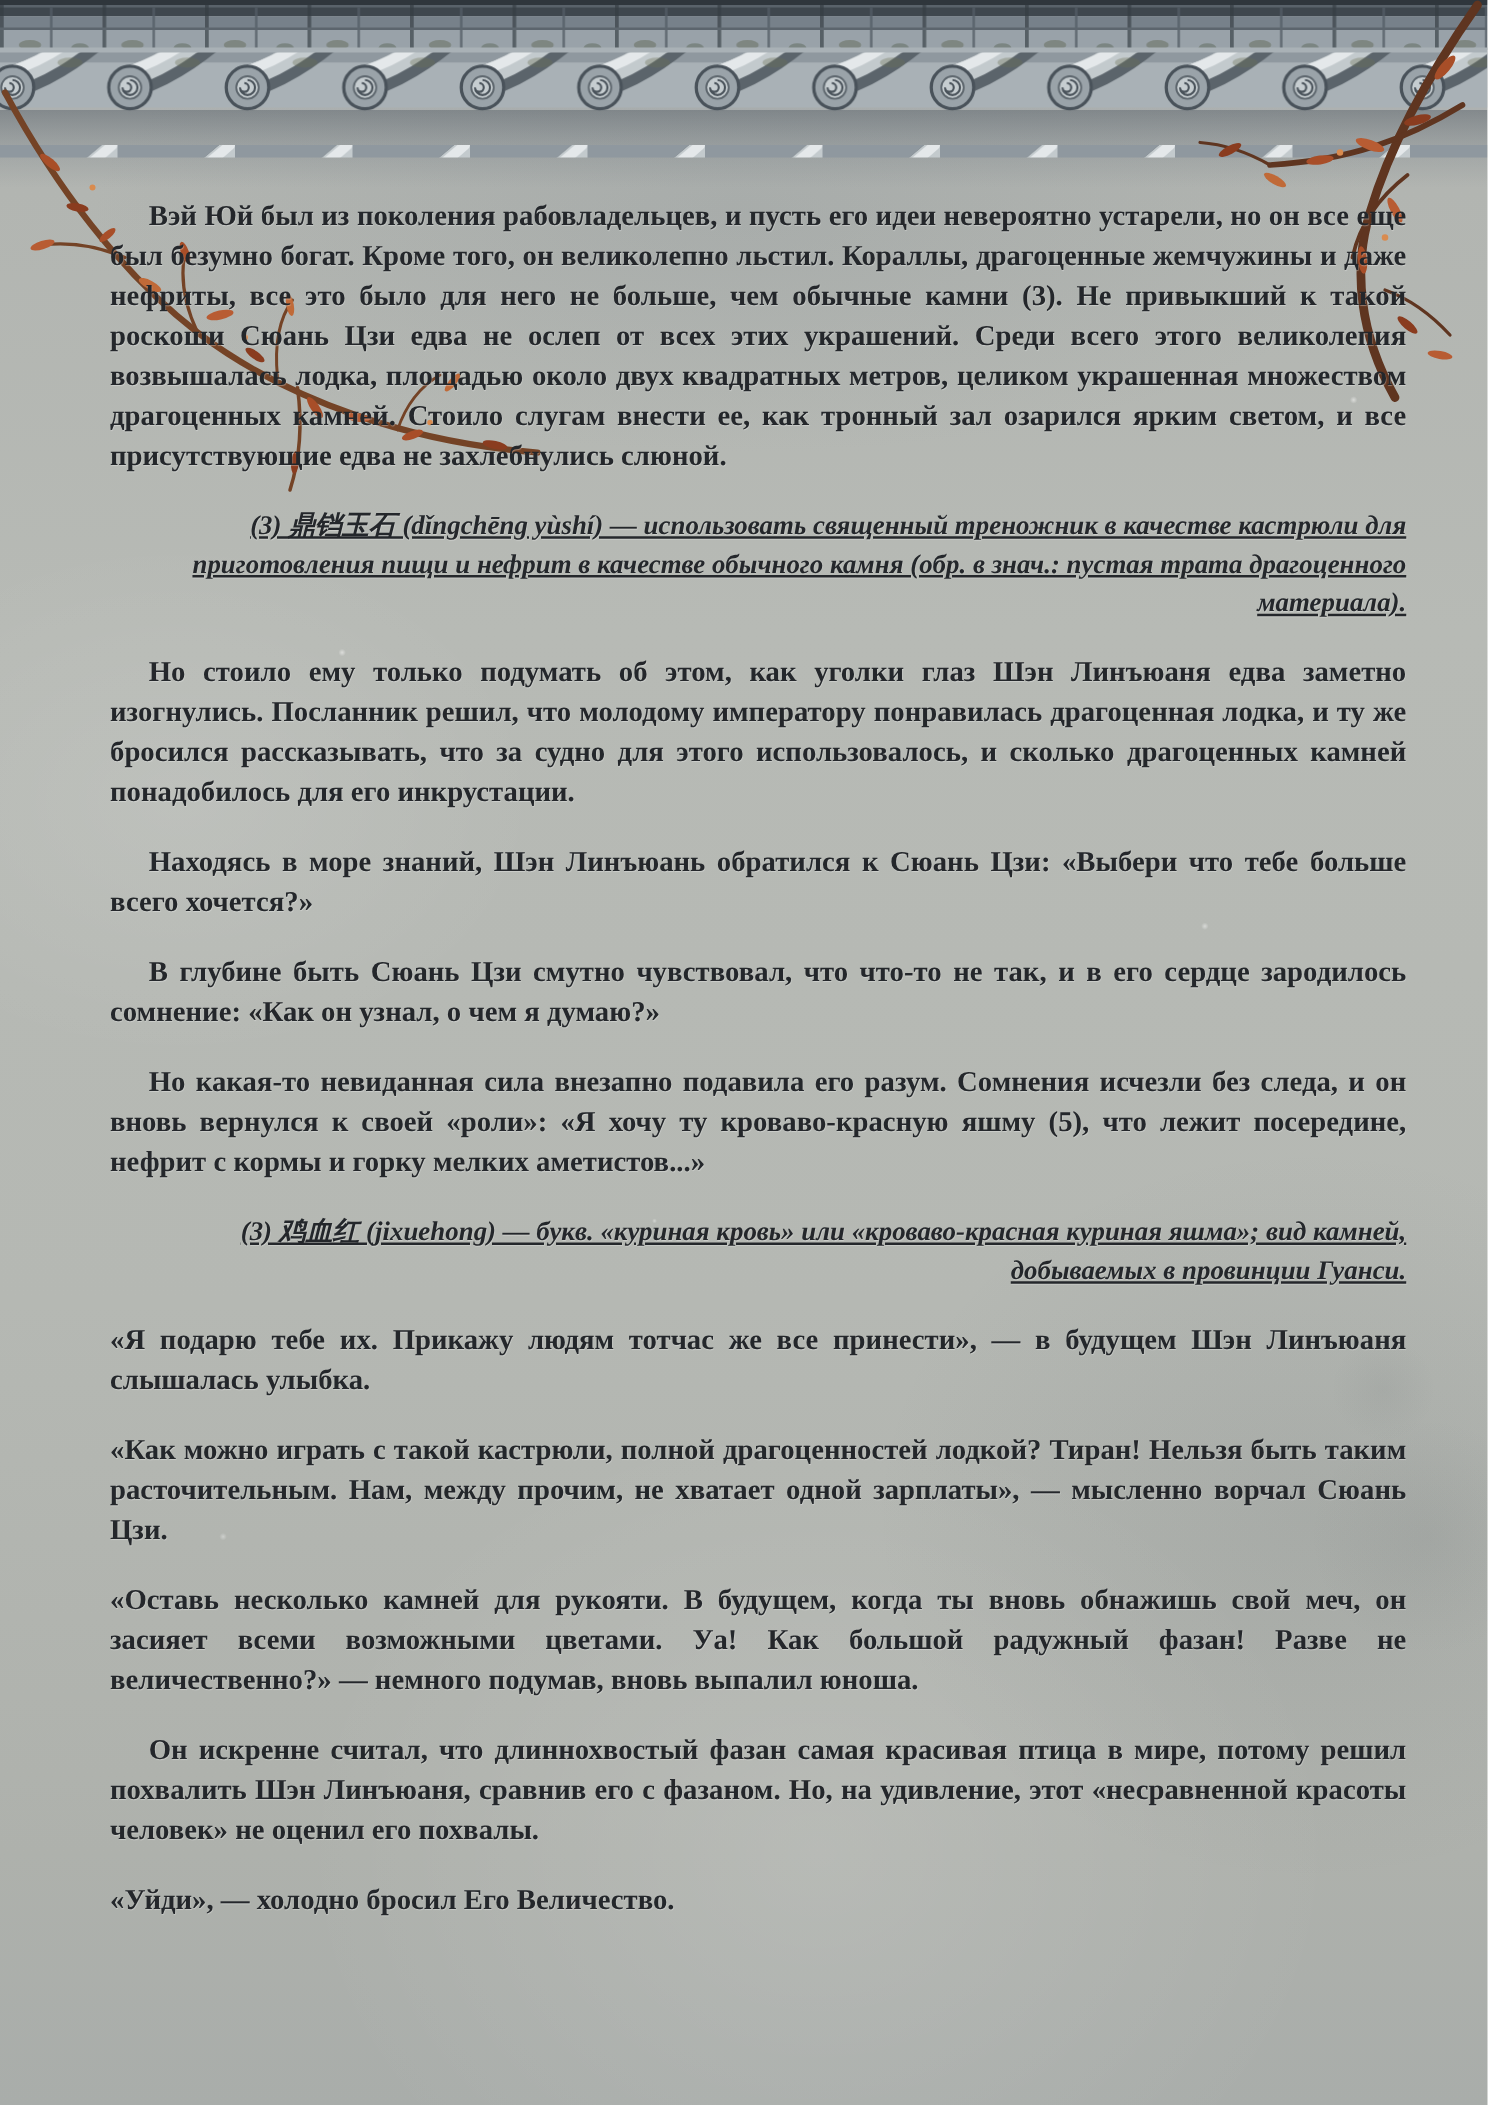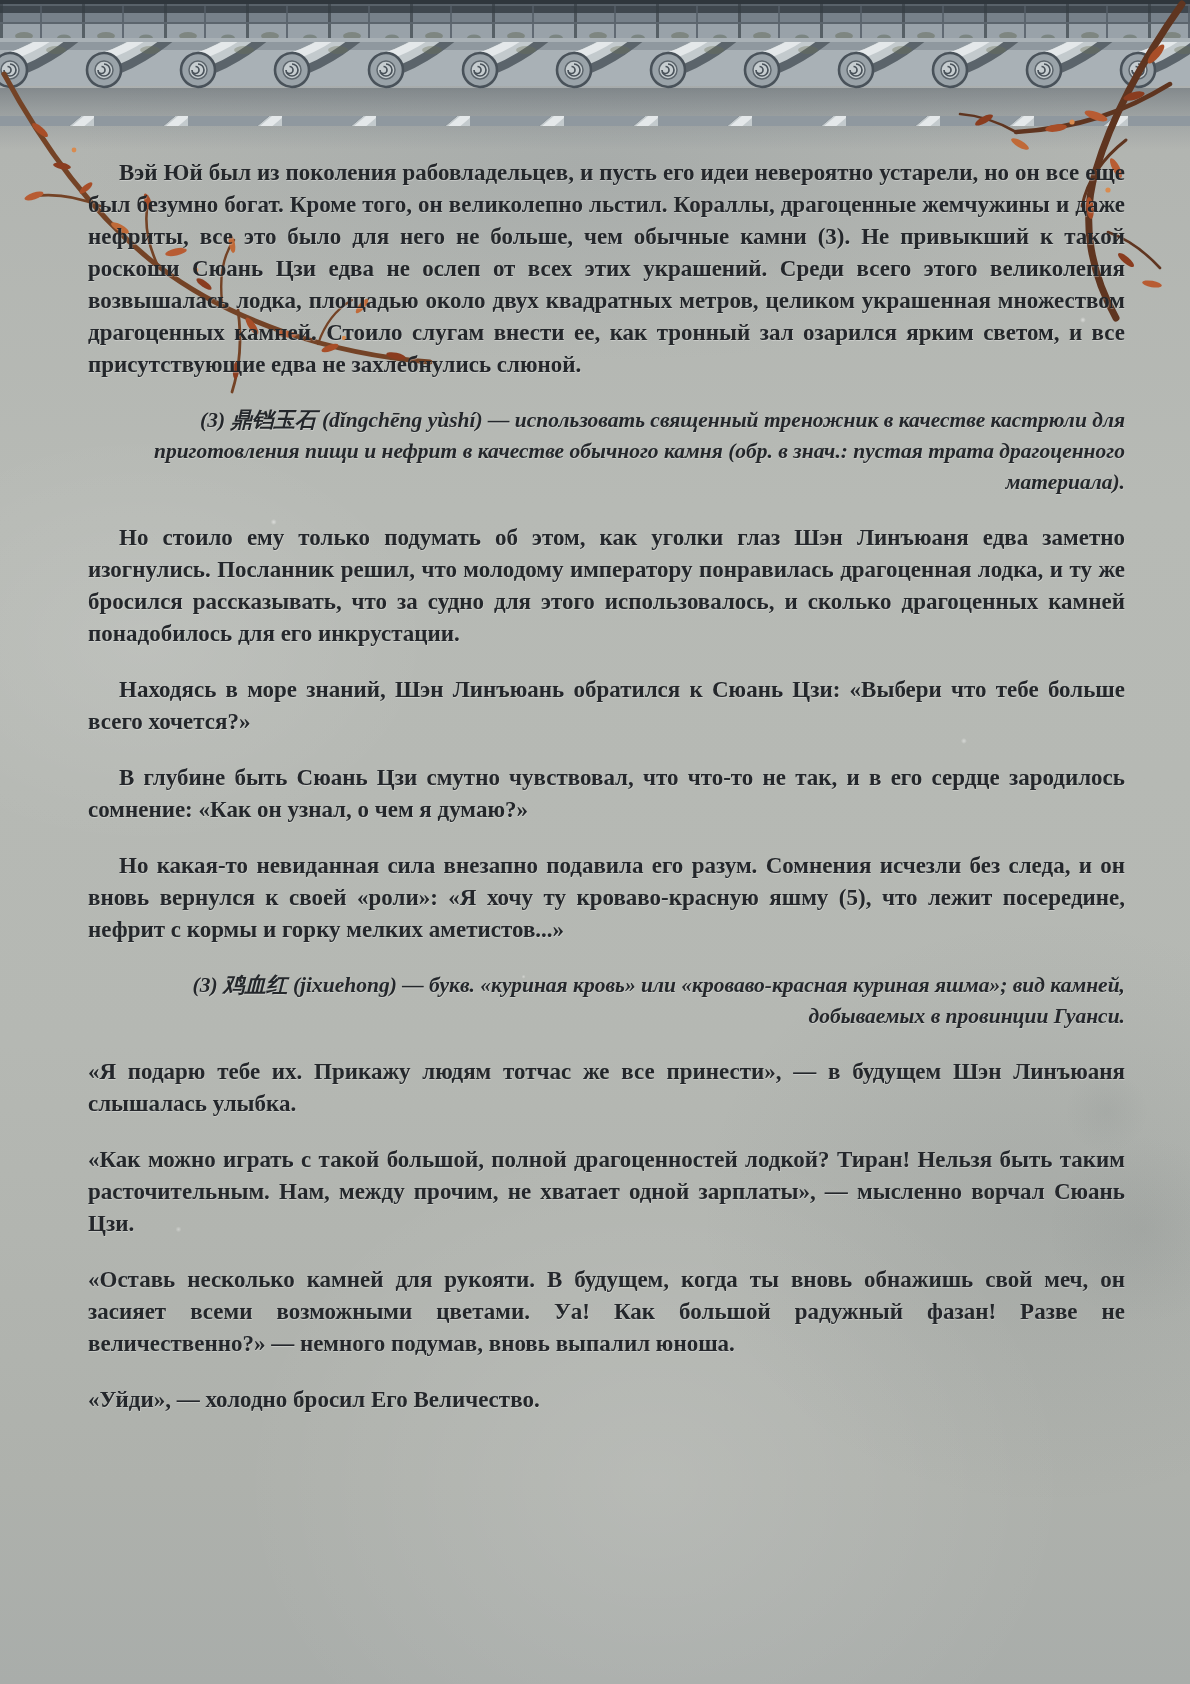--- a/index.html
+++ b/index.html
@@ -33,21 +33,21 @@
     padding:0 65px 0 88px;box-sizing:border-box;
     color:#24272b;font-size:23px;line-height:32px;font-weight:700;
     text-align:justify;
     text-shadow:0.4px 0.6px 0.8px rgba(250,250,250,0.35);
   }
   .page-text p{margin:0 0 24px;}
   p.body-para{text-indent:31px;}
   p.noindent{text-indent:0;}
   p.footnote{
     font-style:italic;font-size:21.5px;line-height:31px;
-    text-align:right;padding-left:56px;text-indent:0;
+    text-align:right;padding-left:56px;text-indent:0;text-decoration:underline;
   }
 </style>
 </head>
 <body>
 
 <div class="wall-speckle"></div>
 
 <svg class="roof" width="1190" height="150" viewBox="0 0 1190 150" aria-hidden="true">
   <defs>
     <linearGradient id="eaveShadow" x1="0" y1="0" x2="0" y2="1">
@@ -192,16 +192,17 @@
 
 <main class="page-text">
   <p class="body-para">Вэй Юй был из поколения рабовладельцев, и пусть его идеи невероятно устарели, но он все еще был безумно богат. Кроме того, он великолепно льстил. Кораллы, драгоценные жемчужины и даже нефриты, все это было для него не больше, чем обычные камни (3). Не привыкший к такой роскоши Сюань Цзи едва не ослеп от всех этих украшений. Среди всего этого великолепия возвышалась лодка, площадью около двух квадратных метров, целиком украшенная множеством драгоценных камней. Стоило слугам внести ее, как тронный зал озарился ярким светом, и все присутствующие едва не захлебнулись слюной.</p>
   <p class="footnote">(3) 鼎铛玉石 (dǐngchēng yùshí) — использовать священный треножник в качестве кастрюли для приготовления пищи и нефрит в качестве обычного камня (обр. в знач.: пустая трата драгоценного материала).</p>
   <p class="body-para">Но стоило ему только подумать об этом, как уголки глаз Шэн Линъюаня едва заметно изогнулись. Посланник решил, что молодому императору понравилась драгоценная лодка, и ту же бросился рассказывать, что за судно для этого использовалось, и сколько драгоценных камней понадобилось для его инкрустации.</p>
   <p class="body-para">Находясь в море знаний, Шэн Линъюань обратился к Сюань Цзи: «Выбери что тебе больше всего хочется?»</p>
   <p class="body-para">В глубине быть Сюань Цзи смутно чувствовал, что что-то не так, и в его сердце зародилось сомнение: «Как он узнал, о чем я думаю?»</p>
   <p class="body-para">Но какая-то невиданная сила внезапно подавила его разум. Сомнения исчезли без следа, и он вновь вернулся к своей «роли»: «Я хочу ту кроваво-красную яшму (5), что лежит посередине, нефрит с кормы и горку мелких аметистов...»</p>
   <p class="footnote">(3) 鸡血红 (jixuehong) — букв. «куриная кровь» или «кроваво-красная куриная яшма»; вид камней, добываемых в провинции Гуанси.</p>
   <p class="body-para noindent">«Я подарю тебе их. Прикажу людям тотчас же все принести», — в будущем Шэн Линъюаня слышалась улыбка.</p>
-  <p class="body-para noindent">«Как можно играть с такой большой, полной драгоценностей лодкой? Тиран! Нельзя быть таким расточительным. Нам, между прочим, не хватает одной зарплаты», — мысленно ворчал Сюань Цзи.</p>
+  <p class="body-para noindent">«Как можно играть с такой кастрюли, полной драгоценностей лодкой? Тиран! Нельзя быть таким расточительным. Нам, между прочим, не хватает одной зарплаты», — мысленно ворчал Сюань Цзи.</p>
   <p class="body-para noindent">«Оставь несколько камней для рукояти. В будущем, когда ты вновь обнажишь свой меч, он засияет всеми возможными цветами. Уа! Как большой радужный фазан! Разве не величественно?» — немного подумав, вновь выпалил юноша.</p>
+  <p class="body-para">Он искренне считал, что длиннохвостый фазан самая красивая птица в мире, потому решил похвалить Шэн Линъюаня, сравнив его с фазаном. Но, на удивление, этот «несравненной красоты человек» не оценил его похвалы.</p>
   <p class="body-para noindent">«Уйди», — холодно бросил Его Величество.</p>
 </main>
 
 </body></html>

